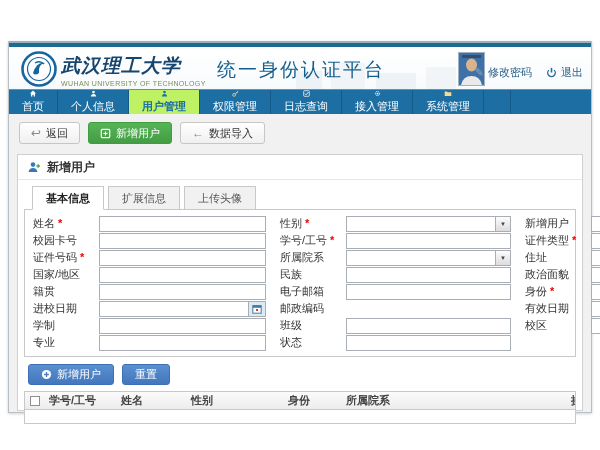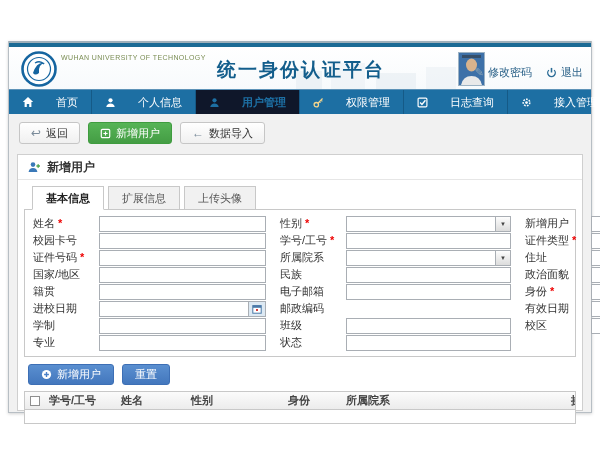--- a/index.html
+++ b/index.html
@@ -16,33 +16,33 @@
              background:
                linear-gradient(#e3ebf1,#e3ebf1) 10px 12px/26px 18px no-repeat,
                linear-gradient(#e9eff4,#e9eff4) 45px 4px/34px 26px no-repeat,
                linear-gradient(#e3ebf1,#e3ebf1) 90px 14px/40px 16px no-repeat,
                linear-gradient(#e9eff4,#e9eff4) 140px 8px/30px 22px no-repeat; }
   .logo { position:absolute; left:12px; top:4px; }
   .uni { position:absolute; left:52px; top:6px; width:150px; }
   .uni-cn { font-family:"DejaVu Serif","Liberation Serif",serif; font-style:italic; font-weight:bold;
             font-size:19px; color:#16456e; letter-spacing:1px; white-space:nowrap; }
   .uni-en { font-size:7px; color:#7b8d54; letter-spacing:.4px; white-space:nowrap; margin-top:1px; }
-  .plat { position:absolute; left:208px; top:10px; font-size:19px; font-weight:bold;
+  .plat { position:absolute; left:208px; top:10px; font-size:19px; font-weight:normal;
           color:#135e8c; letter-spacing:2px; white-space:nowrap; }
   .avatar { position:absolute; right:106px; top:5px; width:27px; height:34px;
             border:1px solid #9db3c4; }
   .hdr-links { position:absolute; right:8px; bottom:9px; display:flex; gap:14px; align-items:center; }
   .hlink { display:flex; gap:4px; align-items:center; font-size:11px; color:#2a6188; cursor:pointer; white-space:nowrap; }
   .pencil { font-size:11px; color:#8aa3b5; }
 
   
   .nav { display:flex; height:25px; background:#1d6fa3; border-top:1px solid #5d93b8; }
-  .nav-item { display:flex; align-items:center; gap:22px; padding:0 13px; font-size:11px;
-              color:#ffffff; border-right:1px solid #155a87; cursor:pointer; white-space:nowrap; }
-  .nav-item.active { background:#0f172a; color:#1d6fa3; font-weight:bold; }
+  .nav-item { display:flex; align-items:center; gap:2px; padding:0 13px; font-size:11px;
+              color:#ffffff; border-right:1px solid #155a87; cursor:pointer; white-space:nowrap;flex-direction:column; }
+  .nav-item.active { background:#bef264; color:#1d6fa3; font-weight:bold; }
   .nav-item svg { display:block; }
   .nav-item.active svg path, .nav-item.active svg circle, .nav-item.active svg rect { stroke:#1d6fa3; }
   .nav-item.active .fillme { fill:#1d6fa3; stroke:none; }
 
   
   .toolbar { display:flex; gap:8px; padding:8px 0 8px 10px; }
   .btn { display:flex; align-items:center; gap:5px; height:22px; padding:0 11px; font-size:11px;
          border-radius:3px; cursor:pointer; white-space:nowrap; }
   .btn-light { background:linear-gradient(#ffffff,#f0f0f0); border:1px solid #c6c6c6; color:#333; }
   .btn-green { background:linear-gradient(#56b456,#449d44); border:1px solid #3f9c3f; color:#fff; }
@@ -97,20 +97,21 @@
     <div class="skyline"></div>
     <div class="logo">
       <svg width="36" height="36" viewBox="0 0 36 36">
         <circle cx="18" cy="18" r="16.5" fill="#ffffff" stroke="#1565a0" stroke-width="2.6"></circle>
         <circle cx="18" cy="18" r="11.5" fill="none" stroke="#1565a0" stroke-width="1.2"></circle>
         <path d="M12 22 q4-12 12-10 q-7 1-6 10 q-4 3-6 0z" fill="#1565a0"></path>
         <path d="M14 12 q5-3 9 1" fill="none" stroke="#1565a0" stroke-width="1.4"></path>
       </svg>
     </div>
     <div class="uni">
+      <div class="uni-cn">武汉理工大学</div>
       <div class="uni-en">WUHAN UNIVERSITY OF TECHNOLOGY</div>
     </div>
     <div class="plat">统一身份认证平台</div>
     <div class="avatar">
       <svg width="25" height="32" viewBox="0 0 25 32">
         <rect width="25" height="32" fill="#3e71a8"></rect>
         <ellipse cx="12.5" cy="12" rx="5.5" ry="6.5" fill="#d9b38c"></ellipse>
         <path d="M2 32 q2-9 10.5-9 q8.5 0 10.5 9z" fill="#e9e9e9"></path>
         <rect x="3" y="2" width="19" height="3" fill="#2c3136" opacity=".55"></rect>
       </svg>

